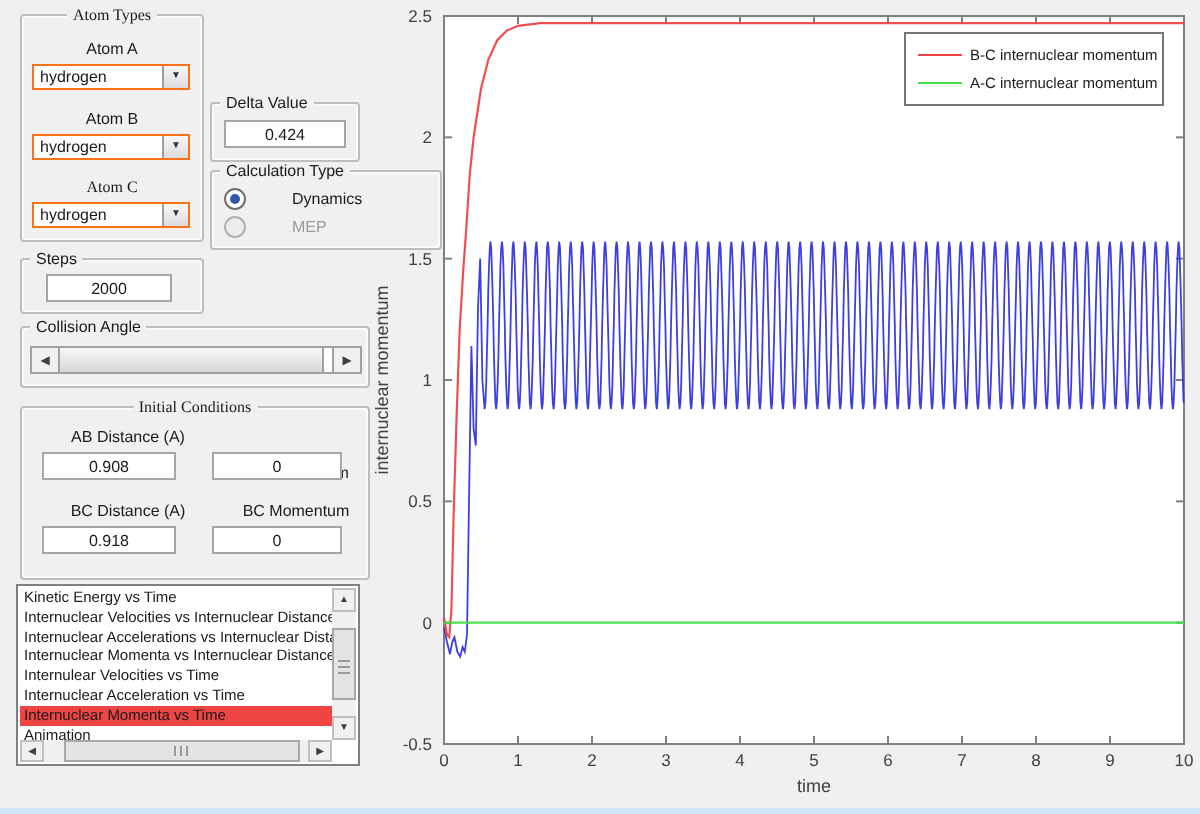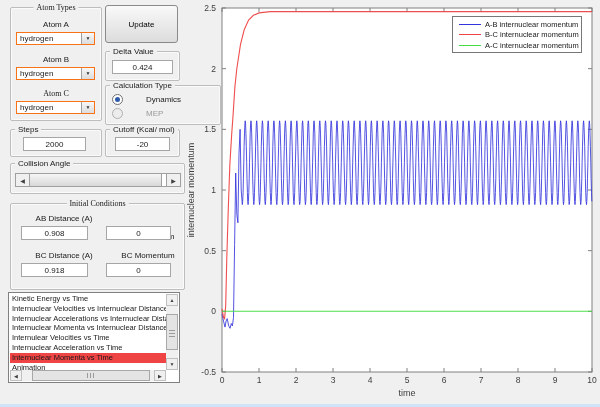--- a/index.html
+++ b/index.html
@@ -131,24 +131,20 @@
       <text x="216" y="11" text-anchor="end" font-size="8.5" fill="#404040" font-family="Liberation Sans, sans-serif">2.5</text>
       <text x="407" y="396" text-anchor="middle" font-size="9" fill="#404040" font-family="Liberation Sans, sans-serif">time</text>
       <text x="194" y="190" text-anchor="middle" font-size="9" fill="#404040" font-family="Liberation Sans, sans-serif" transform="rotate(-90 194 190)">internuclear momentum</text>
       <polyline points="222.0,313.8 223.5,321.0 225.0,327.1 226.1,321.0 227.2,318.6 228.7,325.9 230.1,328.3 231.3,323.5 232.4,325.9 233.5,317.4 234.6,244.6 235.7,173.0 236.8,214.3 237.9,222.8 239.0,153.6 240.1,129.3 241.2,190.0 242.3,204.6 242.3,204.6 242.7,201.4 243.1,192.3 243.4,178.7 243.8,162.7 244.1,146.7 244.5,133.1 244.9,124.0 245.2,120.8 245.6,124.0 245.9,133.1 246.3,146.7 246.7,162.7 247.0,178.7 247.4,192.3 247.7,201.4 248.1,204.6 248.4,201.4 248.8,192.3 249.2,178.7 249.5,162.7 249.9,146.7 250.2,133.1 250.6,124.0 251.0,120.8 251.3,124.0 251.7,133.1 252.0,146.7 252.4,162.7 252.7,178.7 253.1,192.3 253.5,201.4 253.8,204.6 254.2,201.4 254.5,192.3 254.9,178.7 255.3,162.7 255.6,146.7 256.0,133.1 256.3,124.0 256.7,120.8 257.0,124.0 257.4,133.1 257.8,146.7 258.1,162.7 258.5,178.7 258.8,192.3 259.2,201.4 259.6,204.6 259.9,201.4 260.3,192.3 260.6,178.7 261.0,162.7 261.3,146.7 261.7,133.1 262.1,124.0 262.4,120.8 262.8,124.0 263.1,133.1 263.5,146.7 263.9,162.7 264.2,178.7 264.6,192.3 264.9,201.4 265.3,204.6 265.6,201.4 266.0,192.3 266.4,178.7 266.7,162.7 267.1,146.7 267.4,133.1 267.8,124.0 268.2,120.8 268.5,124.0 268.9,133.1 269.2,146.7 269.6,162.7 269.9,178.7 270.3,192.3 270.7,201.4 271.0,204.6 271.4,201.4 271.7,192.3 272.1,178.7 272.5,162.7 272.8,146.7 273.2,133.1 273.5,124.0 273.9,120.8 274.3,124.0 274.6,133.1 275.0,146.7 275.3,162.7 275.7,178.7 276.0,192.3 276.4,201.4 276.8,204.6 277.1,201.4 277.5,192.3 277.8,178.7 278.2,162.7 278.6,146.7 278.9,133.1 279.3,124.0 279.6,120.8 280.0,124.0 280.3,133.1 280.7,146.7 281.1,162.7 281.4,178.7 281.8,192.3 282.1,201.4 282.5,204.6 282.9,201.4 283.2,192.3 283.6,178.7 283.9,162.7 284.3,146.7 284.6,133.1 285.0,124.0 285.4,120.8 285.7,124.0 286.1,133.1 286.4,146.7 286.8,162.7 287.2,178.7 287.5,192.3 287.9,201.4 288.2,204.6 288.6,201.4 288.9,192.3 289.3,178.7 289.7,162.7 290.0,146.7 290.4,133.1 290.7,124.0 291.1,120.8 291.5,124.0 291.8,133.1 292.2,146.7 292.5,162.7 292.9,178.7 293.2,192.3 293.6,201.4 294.0,204.6 294.3,201.4 294.7,192.3 295.0,178.7 295.4,162.7 295.8,146.7 296.1,133.1 296.5,124.0 296.8,120.8 297.2,124.0 297.5,133.1 297.9,146.7 298.3,162.7 298.6,178.7 299.0,192.3 299.3,201.4 299.7,204.6 300.1,201.4 300.4,192.3 300.8,178.7 301.1,162.7 301.5,146.7 301.9,133.1 302.2,124.0 302.6,120.8 302.9,124.0 303.3,133.1 303.6,146.7 304.0,162.7 304.4,178.7 304.7,192.3 305.1,201.4 305.4,204.6 305.8,201.4 306.2,192.3 306.5,178.7 306.9,162.7 307.2,146.7 307.6,133.1 307.9,124.0 308.3,120.8 308.7,124.0 309.0,133.1 309.4,146.7 309.7,162.7 310.1,178.7 310.5,192.3 310.8,201.4 311.2,204.6 311.5,201.4 311.9,192.3 312.2,178.7 312.6,162.7 313.0,146.7 313.3,133.1 313.7,124.0 314.0,120.8 314.4,124.0 314.8,133.1 315.1,146.7 315.5,162.7 315.8,178.7 316.2,192.3 316.5,201.4 316.9,204.6 317.3,201.4 317.6,192.3 318.0,178.7 318.3,162.7 318.7,146.7 319.1,133.1 319.4,124.0 319.8,120.8 320.1,124.0 320.5,133.1 320.8,146.7 321.2,162.7 321.6,178.7 321.9,192.3 322.3,201.4 322.6,204.6 323.0,201.4 323.4,192.3 323.7,178.7 324.1,162.7 324.4,146.7 324.8,133.1 325.1,124.0 325.5,120.8 325.9,124.0 326.2,133.1 326.6,146.7 326.9,162.7 327.3,178.7 327.7,192.3 328.0,201.4 328.4,204.6 328.7,201.4 329.1,192.3 329.5,178.7 329.8,162.7 330.2,146.7 330.5,133.1 330.9,124.0 331.2,120.8 331.6,124.0 332.0,133.1 332.3,146.7 332.7,162.7 333.0,178.7 333.4,192.3 333.8,201.4 334.1,204.6 334.5,201.4 334.8,192.3 335.2,178.7 335.5,162.7 335.9,146.7 336.3,133.1 336.6,124.0 337.0,120.8 337.3,124.0 337.7,133.1 338.1,146.7 338.4,162.7 338.8,178.7 339.1,192.3 339.5,201.4 339.8,204.6 340.2,201.4 340.6,192.3 340.9,178.7 341.3,162.7 341.6,146.7 342.0,133.1 342.4,124.0 342.7,120.8 343.1,124.0 343.4,133.1 343.8,146.7 344.1,162.7 344.5,178.7 344.9,192.3 345.2,201.4 345.6,204.6 345.9,201.4 346.3,192.3 346.7,178.7 347.0,162.7 347.4,146.7 347.7,133.1 348.1,124.0 348.4,120.8 348.8,124.0 349.2,133.1 349.5,146.7 349.9,162.7 350.2,178.7 350.6,192.3 351.0,201.4 351.3,204.6 351.7,201.4 352.0,192.3 352.4,178.7 352.7,162.7 353.1,146.7 353.5,133.1 353.8,124.0 354.2,120.8 354.5,124.0 354.9,133.1 355.3,146.7 355.6,162.7 356.0,178.7 356.3,192.3 356.7,201.4 357.1,204.6 357.4,201.4 357.8,192.3 358.1,178.7 358.5,162.7 358.8,146.7 359.2,133.1 359.6,124.0 359.9,120.8 360.3,124.0 360.6,133.1 361.0,146.7 361.4,162.7 361.7,178.7 362.1,192.3 362.4,201.4 362.8,204.6 363.1,201.4 363.5,192.3 363.9,178.7 364.2,162.7 364.6,146.7 364.9,133.1 365.3,124.0 365.7,120.8 366.0,124.0 366.4,133.1 366.7,146.7 367.1,162.7 367.4,178.7 367.8,192.3 368.2,201.4 368.5,204.6 368.9,201.4 369.2,192.3 369.6,178.7 370.0,162.7 370.3,146.7 370.7,133.1 371.0,124.0 371.4,120.8 371.7,124.0 372.1,133.1 372.5,146.7 372.8,162.7 373.2,178.7 373.5,192.3 373.9,201.4 374.3,204.6 374.6,201.4 375.0,192.3 375.3,178.7 375.7,162.7 376.0,146.7 376.4,133.1 376.8,124.0 377.1,120.8 377.5,124.0 377.8,133.1 378.2,146.7 378.6,162.7 378.9,178.7 379.3,192.3 379.6,201.4 380.0,204.6 380.3,201.4 380.7,192.3 381.1,178.7 381.4,162.7 381.8,146.7 382.1,133.1 382.5,124.0 382.9,120.8 383.2,124.0 383.6,133.1 383.9,146.7 384.3,162.7 384.6,178.7 385.0,192.3 385.4,201.4 385.7,204.6 386.1,201.4 386.4,192.3 386.8,178.7 387.2,162.7 387.5,146.7 387.9,133.1 388.2,124.0 388.6,120.8 389.0,124.0 389.3,133.1 389.7,146.7 390.0,162.7 390.4,178.7 390.7,192.3 391.1,201.4 391.5,204.6 391.8,201.4 392.2,192.3 392.5,178.7 392.9,162.7 393.3,146.7 393.6,133.1 394.0,124.0 394.3,120.8 394.7,124.0 395.0,133.1 395.4,146.7 395.8,162.7 396.1,178.7 396.5,192.3 396.8,201.4 397.2,204.6 397.6,201.4 397.9,192.3 398.3,178.7 398.6,162.7 399.0,146.7 399.3,133.1 399.7,124.0 400.1,120.8 400.4,124.0 400.8,133.1 401.1,146.7 401.5,162.7 401.9,178.7 402.2,192.3 402.6,201.4 402.9,204.6 403.3,201.4 403.6,192.3 404.0,178.7 404.4,162.7 404.7,146.7 405.1,133.1 405.4,124.0 405.8,120.8 406.2,124.0 406.5,133.1 406.9,146.7 407.2,162.7 407.6,178.7 407.9,192.3 408.3,201.4 408.7,204.6 409.0,201.4 409.4,192.3 409.7,178.7 410.1,162.7 410.5,146.7 410.8,133.1 411.2,124.0 411.5,120.8 411.9,124.0 412.2,133.1 412.6,146.7 413.0,162.7 413.3,178.7 413.7,192.3 414.0,201.4 414.4,204.6 414.8,201.4 415.1,192.3 415.5,178.7 415.8,162.7 416.2,146.7 416.6,133.1 416.9,124.0 417.3,120.8 417.6,124.0 418.0,133.1 418.3,146.7 418.7,162.7 419.1,178.7 419.4,192.3 419.8,201.4 420.1,204.6 420.5,201.4 420.9,192.3 421.2,178.7 421.6,162.7 421.9,146.7 422.3,133.1 422.6,124.0 423.0,120.8 423.4,124.0 423.7,133.1 424.1,146.7 424.4,162.7 424.8,178.7 425.2,192.3 425.5,201.4 425.9,204.6 426.2,201.4 426.6,192.3 426.9,178.7 427.3,162.7 427.7,146.7 428.0,133.1 428.4,124.0 428.7,120.8 429.1,124.0 429.5,133.1 429.8,146.7 430.2,162.7 430.5,178.7 430.9,192.3 431.2,201.4 431.6,204.6 432.0,201.4 432.3,192.3 432.7,178.7 433.0,162.7 433.4,146.7 433.8,133.1 434.1,124.0 434.5,120.8 434.8,124.0 435.2,133.1 435.5,146.7 435.9,162.7 436.3,178.7 436.6,192.3 437.0,201.4 437.3,204.6 437.7,201.4 438.1,192.3 438.4,178.7 438.8,162.7 439.1,146.7 439.5,133.1 439.8,124.0 440.2,120.8 440.6,124.0 440.9,133.1 441.3,146.7 441.6,162.7 442.0,178.7 442.4,192.3 442.7,201.4 443.1,204.6 443.4,201.4 443.8,192.3 444.2,178.7 444.5,162.7 444.9,146.7 445.2,133.1 445.6,124.0 445.9,120.8 446.3,124.0 446.7,133.1 447.0,146.7 447.4,162.7 447.7,178.7 448.1,192.3 448.5,201.4 448.8,204.6 449.2,201.4 449.5,192.3 449.9,178.7 450.2,162.7 450.6,146.7 451.0,133.1 451.3,124.0 451.7,120.8 452.0,124.0 452.4,133.1 452.8,146.7 453.1,162.7 453.5,178.7 453.8,192.3 454.2,201.4 454.5,204.6 454.9,201.4 455.3,192.3 455.6,178.7 456.0,162.7 456.3,146.7 456.7,133.1 457.1,124.0 457.4,120.8 457.8,124.0 458.1,133.1 458.5,146.7 458.8,162.7 459.2,178.7 459.6,192.3 459.9,201.4 460.3,204.6 460.6,201.4 461.0,192.3 461.4,178.7 461.7,162.7 462.1,146.7 462.4,133.1 462.8,124.0 463.1,120.8 463.5,124.0 463.9,133.1 464.2,146.7 464.6,162.7 464.9,178.7 465.3,192.3 465.7,201.4 466.0,204.6 466.4,201.4 466.7,192.3 467.1,178.7 467.4,162.7 467.8,146.7 468.2,133.1 468.5,124.0 468.9,120.8 469.2,124.0 469.6,133.1 470.0,146.7 470.3,162.7 470.7,178.7 471.0,192.3 471.4,201.4 471.8,204.6 472.1,201.4 472.5,192.3 472.8,178.7 473.2,162.7 473.5,146.7 473.9,133.1 474.3,124.0 474.6,120.8 475.0,124.0 475.3,133.1 475.7,146.7 476.1,162.7 476.4,178.7 476.8,192.3 477.1,201.4 477.5,204.6 477.8,201.4 478.2,192.3 478.6,178.7 478.9,162.7 479.3,146.7 479.6,133.1 480.0,124.0 480.4,120.8 480.7,124.0 481.1,133.1 481.4,146.7 481.8,162.7 482.1,178.7 482.5,192.3 482.9,201.4 483.2,204.6 483.6,201.4 483.9,192.3 484.3,178.7 484.7,162.7 485.0,146.7 485.4,133.1 485.7,124.0 486.1,120.8 486.4,124.0 486.8,133.1 487.2,146.7 487.5,162.7 487.9,178.7 488.2,192.3 488.6,201.4 489.0,204.6 489.3,201.4 489.7,192.3 490.0,178.7 490.4,162.7 490.7,146.7 491.1,133.1 491.5,124.0 491.8,120.8 492.2,124.0 492.5,133.1 492.9,146.7 493.3,162.7 493.6,178.7 494.0,192.3 494.3,201.4 494.7,204.6 495.0,201.4 495.4,192.3 495.8,178.7 496.1,162.7 496.5,146.7 496.8,133.1 497.2,124.0 497.6,120.8 497.9,124.0 498.3,133.1 498.6,146.7 499.0,162.7 499.3,178.7 499.7,192.3 500.1,201.4 500.4,204.6 500.8,201.4 501.1,192.3 501.5,178.7 501.9,162.7 502.2,146.7 502.6,133.1 502.9,124.0 503.3,120.8 503.7,124.0 504.0,133.1 504.4,146.7 504.7,162.7 505.1,178.7 505.4,192.3 505.8,201.4 506.2,204.6 506.5,201.4 506.9,192.3 507.2,178.7 507.6,162.7 508.0,146.7 508.3,133.1 508.7,124.0 509.0,120.8 509.4,124.0 509.7,133.1 510.1,146.7 510.5,162.7 510.8,178.7 511.2,192.3 511.5,201.4 511.9,204.6 512.3,201.4 512.6,192.3 513.0,178.7 513.3,162.7 513.7,146.7 514.0,133.1 514.4,124.0 514.8,120.8 515.1,124.0 515.5,133.1 515.8,146.7 516.2,162.7 516.6,178.7 516.9,192.3 517.3,201.4 517.6,204.6 518.0,201.4 518.3,192.3 518.7,178.7 519.1,162.7 519.4,146.7 519.8,133.1 520.1,124.0 520.5,120.8 520.9,124.0 521.2,133.1 521.6,146.7 521.9,162.7 522.3,178.7 522.6,192.3 523.0,201.4 523.4,204.6 523.7,201.4 524.1,192.3 524.4,178.7 524.8,162.7 525.2,146.7 525.5,133.1 525.9,124.0 526.2,120.8 526.6,124.0 526.9,133.1 527.3,146.7 527.7,162.7 528.0,178.7 528.4,192.3 528.7,201.4 529.1,204.6 529.5,201.4 529.8,192.3 530.2,178.7 530.5,162.7 530.9,146.7 531.3,133.1 531.6,124.0 532.0,120.8 532.3,124.0 532.7,133.1 533.0,146.7 533.4,162.7 533.8,178.7 534.1,192.3 534.5,201.4 534.8,204.6 535.2,201.4 535.6,192.3 535.9,178.7 536.3,162.7 536.6,146.7 537.0,133.1 537.3,124.0 537.7,120.8 538.1,124.0 538.4,133.1 538.8,146.7 539.1,162.7 539.5,178.7 539.9,192.3 540.2,201.4 540.6,204.6 540.9,201.4 541.3,192.3 541.6,178.7 542.0,162.7 542.4,146.7 542.7,133.1 543.1,124.0 543.4,120.8 543.8,124.0 544.2,133.1 544.5,146.7 544.9,162.7 545.2,178.7 545.6,192.3 545.9,201.4 546.3,204.6 546.7,201.4 547.0,192.3 547.4,178.7 547.7,162.7 548.1,146.7 548.5,133.1 548.8,124.0 549.2,120.8 549.5,124.0 549.9,133.1 550.2,146.7 550.6,162.7 551.0,178.7 551.3,192.3 551.7,201.4 552.0,204.6 552.4,201.4 552.8,192.3 553.1,178.7 553.5,162.7 553.8,146.7 554.2,133.1 554.5,124.0 554.9,120.8 555.3,124.0 555.6,133.1 556.0,146.7 556.3,162.7 556.7,178.7 557.1,192.3 557.4,201.4 557.8,204.6 558.1,201.4 558.5,192.3 558.9,178.7 559.2,162.7 559.6,146.7 559.9,133.1 560.3,124.0 560.6,120.8 561.0,124.0 561.4,133.1 561.7,146.7 562.1,162.7 562.4,178.7 562.8,192.3 563.2,201.4 563.5,204.6 563.9,201.4 564.2,192.3 564.6,178.7 564.9,162.7 565.3,146.7 565.7,133.1 566.0,124.0 566.4,120.8 566.7,124.0 567.1,133.1 567.5,146.7 567.8,162.7 568.2,178.7 568.5,192.3 568.9,201.4 569.2,204.6 569.6,201.4 570.0,192.3 570.3,178.7 570.7,162.7 571.0,146.7 571.4,133.1 571.8,124.0 572.1,120.8 572.5,124.0 572.8,133.1 573.2,146.7 573.5,162.7 573.9,178.7 574.3,192.3 574.6,201.4 575.0,204.6 575.3,201.4 575.7,192.3 576.1,178.7 576.4,162.7 576.8,146.7 577.1,133.1 577.5,124.0 577.8,120.8 578.2,124.0 578.6,133.1 578.9,146.7 579.3,162.7 579.6,178.7 580.0,192.3 580.4,201.4 580.7,204.6 581.1,201.4 581.4,192.3 581.8,178.7 582.1,162.7 582.5,146.7 582.9,133.1 583.2,124.0 583.6,120.8 583.9,124.0 584.3,133.1 584.7,146.7 585.0,162.7 585.4,178.7 585.7,192.3 586.1,201.4 586.5,204.6 586.8,201.4 587.2,192.3 587.5,178.7 587.9,162.7 588.2,146.7 588.6,133.1 589.0,124.0 589.3,120.8 589.7,124.0 590.0,133.1 590.4,146.7 590.8,162.7 591.1,178.7 591.5,192.3 591.8,201.4" fill="none" stroke="#3535dd" stroke-width="0.9" stroke-opacity="0.95"></polyline>
       <polyline points="222.0,308.9 223.5,317.4 224.6,318.6 225.7,305.3 226.8,257.9 228.3,208.2 229.8,165.7 231.6,135.4 233.1,114.8 234.9,86.9 236.8,68.7 240.5,44.4 244.2,29.8 248.6,20.1 253.4,15.3 259.0,12.9 270.1,11.6 592.0,11.6" fill="none" stroke="#ee4444" stroke-width="1.1" stroke-opacity="0.95"></polyline>
       <polyline points="222.0,311.3 592.0,311.3" fill="none" stroke="#44dd44" stroke-width="1.1" stroke-opacity="0.95"></polyline>
     </svg>
 
   <div id="legend">
       <div class="lg-row">
-        <span class="lg-line" style="border-top-color: rgb(53, 53, 221);"></span>
-        <span class="lg-text">A-B internuclear momentum</span>
-      </div>
-      <div class="lg-row">
         <span class="lg-line" style="border-top-color: rgb(238, 68, 68);"></span>
         <span class="lg-text">B-C internuclear momentum</span>
       </div>
       <div class="lg-row">
         <span class="lg-line" style="border-top-color: rgb(68, 221, 68);"></span>
         <span class="lg-text">A-C internuclear momentum</span>
       </div>
     </div>
 
   <div class="gpanel" style="left:10px;top:7px;width:90px;height:112px;">
@@ -171,21 +167,20 @@
         <span class="lbl c" style="left: 45px; top: 81.4px; font-family: Liberation Serif, serif;">Atom C</span>
         <div class="dd" style="left: 5px; top: 93.4px; width: 79px; height: 13px;">
           <span class="dd-text">hydrogen</span>
           <span class="dd-btn">
             <span>▼</span>
           </span>
         </div>
       </div>
   </div>
 
-  <button id="update-btn">Update</button>
 
   <div class="gpanel" style="left:105px;top:51px;width:73px;height:28px;">
     <span class="gtitle left">Delta Value</span>
     <input class="efield" style="left: 6px; top: 8px; width: 61px; height: 14px;" value="0.424">
   </div>
 
   <div class="gpanel" style="left:105px;top:85px;width:73px;height:38px;padding-left:41px;">
     <span class="gtitle left">Calculation Type</span>
     <div class="radio-row" style="left:6px;top:8px;">
       <span class="radio sel"></span>
@@ -195,24 +190,20 @@
       <span class="radio dis"></span>
       <span class="rlabel">MEP</span>
     </div>
   </div>
 
   <div class="gpanel" style="left:10px;top:129px;width:90px;height:26px;">
     <span class="gtitle left">Steps</span>
     <input class="efield" style="left: 12px; top: 7px; width: 63px; height: 14px;" value="2000">
   </div>
 
-  <div class="gpanel" style="left:105px;top:129px;width:73px;height:26px;">
-    <span class="gtitle left">Cutoff (Kcal/ mol)</span>
-    <input class="efield" style="left: 9px; top: 7px; width: 55px; height: 14px;" value="-20">
-  </div>
 
   <div class="gpanel" style="left:10px;top:163px;width:173px;height:29px;">
     <span class="gtitle left">Collision Angle</span>
     <div id="collision-slider">
       <span class="sl-arrow l">◀</span>
       <span id="sl-thumb"></span>
       <span id="sl-trough"></span>
       <span class="sl-arrow r">▶</span>
     </div>
   </div>

